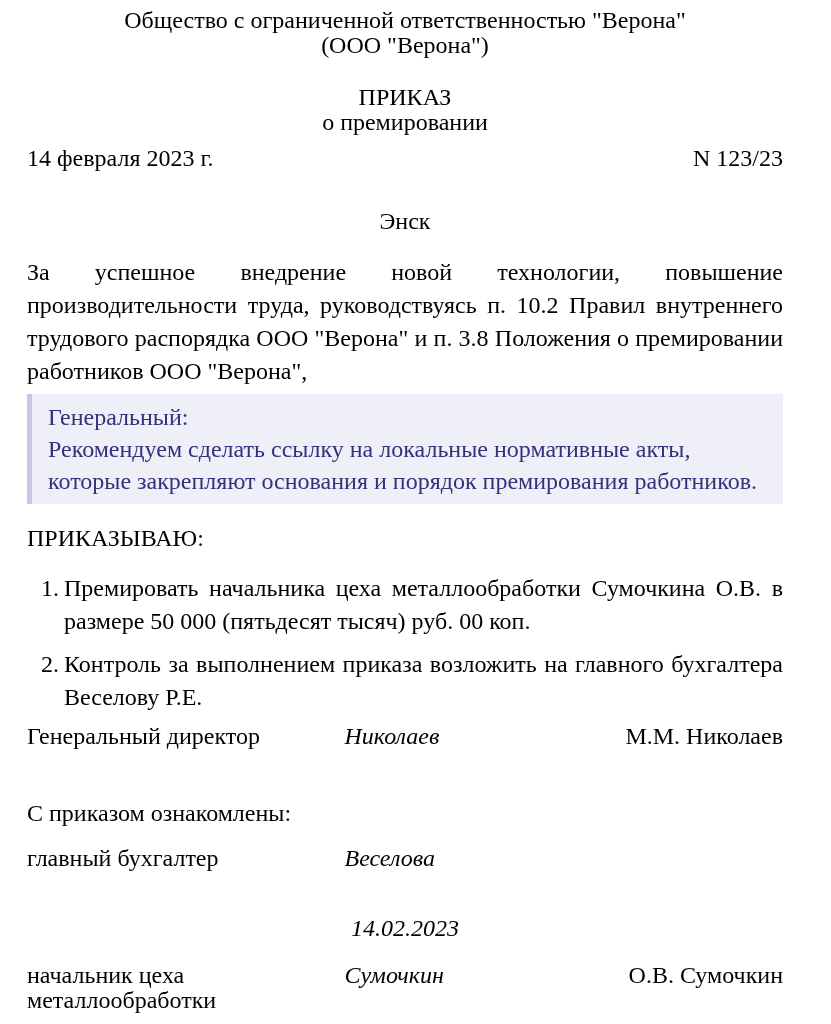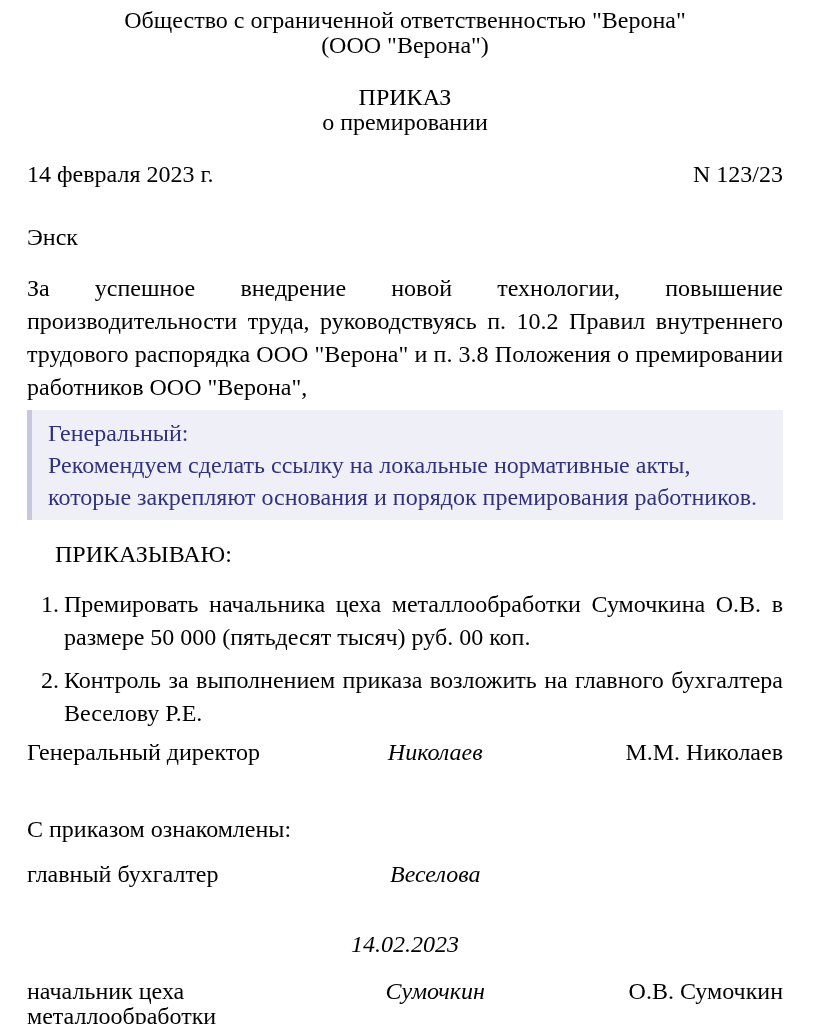--- a/index.html
+++ b/index.html
@@ -18,55 +18,55 @@
     padding: 8px 48px 0 27px;
     overflow: hidden;
     position: relative;
   }
   .org-line { line-height: 25px; text-align: center; }
   .doc-title { line-height: 25px; text-align: center; margin-top: 27px; }
   .doc-subtitle { line-height: 25px; text-align: center; }
   .meta-row {
     display: flex;
     justify-content: space-between;
-    margin-top: 27px;
+    margin-top: 11px;
     line-height: 25px;
     text-align: center;
   }
-  .city { text-align: left; margin-top: 38px; line-height: 25px; }
+  .city { text-align: center; margin-top: 38px; line-height: 25px; }
   .preamble {
     margin: 22px 0 0 0;
     text-align: justify;
     line-height: 33px;
   }
   .note-box {
     margin-top: 6px;
     background: #efeff7;
     border-left: 5px solid #c8c7e2;
     color: #32317d;
     padding: 7px 16px 7px 16px;
     line-height: 32px;
   }
-  .order-word { margin-top: 22px; line-height: 25px; margin-left: 28px; }
+  .order-word { margin-top: 22px; line-height: 25px; }
   .order-items { margin-top: 21px; }
   .order-item {
     position: relative;
     padding-left: 37px;
     text-align: justify;
     line-height: 33px;
   }
   .order-item + .order-item { margin-top: 10px; }
   .item-num { position: absolute; left: 14px; }
   .sig-row {
     display: flex;
     align-items: baseline;
     line-height: 25px;
   }
   .sig-pos { width: 42%; }
-  .sig-sign { width: 24%; text-align: center; font-style: italic; }
+  .sig-sign { width: 24%; text-align: left; font-style: italic; }
   .sig-name { flex: 1; text-align: right; }
   .row-director { margin-top: 10px; }
   .ack-label { margin-top: 52px; line-height: 25px; }
   .row-accountant { margin-top: 20px; }
   .sig-date { margin-top: 45px; text-align: center; font-style: italic; line-height: 25px; }
   .row-foreman { margin-top: 22px; }
   .sig-date-last { margin-top: 43px; }
 </style>
 </head>
 <body>

